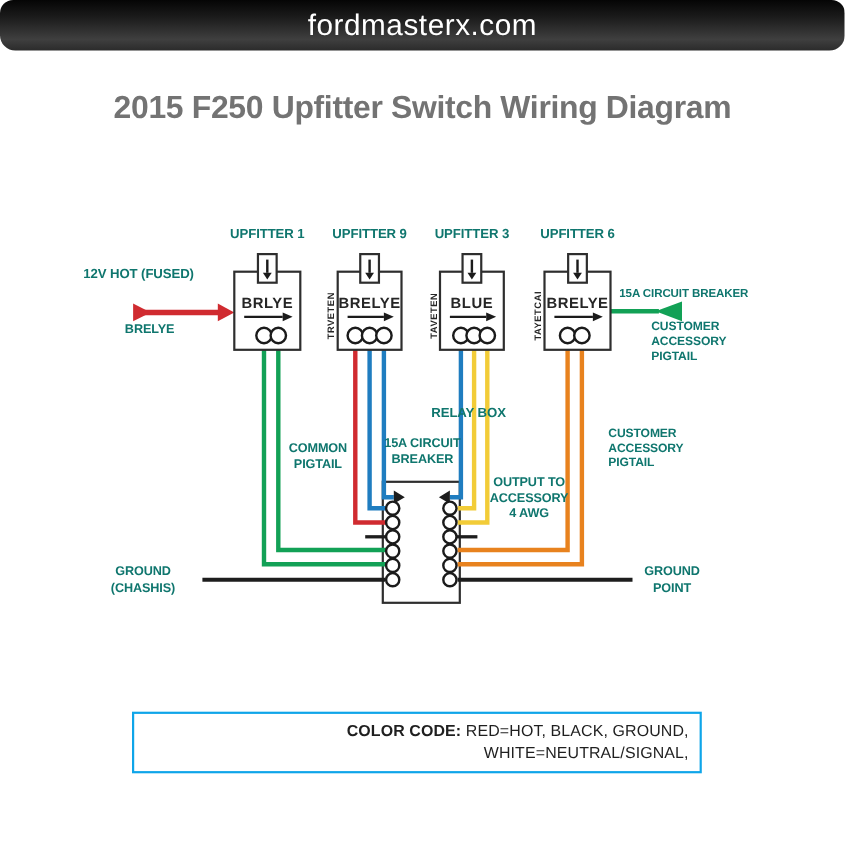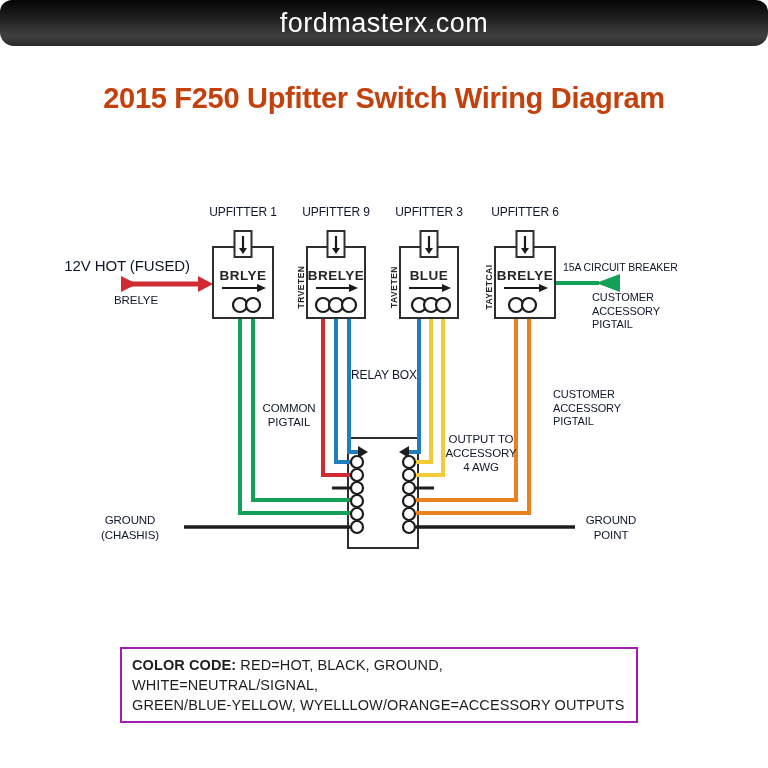--- a/index.html
+++ b/index.html
@@ -3,26 +3,26 @@
 <meta charset="utf-8">
 <style>
   html,body{margin:0;padding:0;background:#fff;}
   .page{position:relative;width:768px;height:768px;background:#fff;overflow:hidden;
         font-family:"Liberation Sans",sans-serif;color:#222;}
   .topbar{position:absolute;left:0;top:0;width:768px;height:46px;
           background:linear-gradient(180deg,#050505 0%,#1c1c1c 35%,#3f3f3f 78%,#2b2b2b 100%);
           border-radius:12px 12px 14px 14px;display:flex;align-items:center;justify-content:center;}
   .site{color:#fff;font-size:27px;letter-spacing:.5px;font-weight:400;}
   .title{position:absolute;left:0;top:82px;width:768px;text-align:center;
-         font-size:29px;font-weight:bold;color:#c2410c;letter-spacing:-.3px;}
+         font-size:29px;font-weight:bold;color:#737373;letter-spacing:-.3px;}
   svg{position:absolute;left:0;top:0;}
-  .lbl{position:absolute;font-weight:normal;color:#0f172a;white-space:pre-line;letter-spacing:-.1px;}
+  .lbl{position:absolute;font-weight:bold;color:#0f766e;white-space:pre-line;letter-spacing:-.1px;}
   .c{text-align:center;}
-  .legend{position:absolute;left:120px;top:647px;width:494px;border:2px solid #a21caf;
-          padding:6px 10px;font-size:14.5px;line-height:20px;color:#1f1f1f;letter-spacing:.1px;}
+  .legend{position:absolute;left:120px;top:647px;width:494px;border:2px solid #0ea5e9;
+          padding:6px 10px;font-size:14.5px;line-height:20px;color:#1f1f1f;letter-spacing:.1px;text-align:right;}
   .b{font-weight:bold;}
   .svgtxt{font-family:"Liberation Sans",sans-serif;font-weight:bold;fill:#262626;}
 </style>
 </head>
 <body>
 
 <div class="page">
 
   <div class="topbar">
     <span class="site">fordmasterx.com</span>
@@ -141,41 +141,42 @@
       <circle cx="516" cy="305" r="7"></circle>
         <circle cx="529" cy="305" r="7"></circle>
     </g>
   </svg>
 
   <div class="lbl c" style="left:193px;top:205px;width:100px;font-size:12px;">UPFITTER 1</div>
   <div class="lbl c" style="left:286px;top:205px;width:100px;font-size:12px;">UPFITTER 9</div>
   <div class="lbl c" style="left:379px;top:205px;width:100px;font-size:12px;">UPFITTER 3</div>
   <div class="lbl c" style="left:475px;top:205px;width:100px;font-size:12px;">UPFITTER 6</div>
 
-  <div class="lbl c" style="left:62px;top:257px;width:128px;font-size:15px;text-align:right;">12V HOT (FUSED)</div>
+  <div class="lbl c" style="left:62px;top:242px;width:128px;font-size:12px;">12V HOT (FUSED)</div>
   <div class="lbl c" style="left:72px;top:294px;width:128px;font-size:11.5px;">BRELYE</div>
 
   <div class="lbl" style="left:563px;top:261px;width:160px;font-size:10.5px;">15A CIRCUIT BREAKER</div>
   <div class="lbl" style="left:592px;top:291px;font-size:11px;line-height:13.5px;">CUSTOMER
 ACCESSORY
 PIGTAIL</div>
   <div class="lbl" style="left:553px;top:388px;font-size:11px;line-height:13.5px;">CUSTOMER
 ACCESSORY
 PIGTAIL</div>
 
   <div class="lbl c" style="left:239px;top:401px;width:100px;font-size:11.5px;line-height:14px;">COMMON
 PIGTAIL</div>
-  <div class="lbl c" style="left:334px;top:368px;width:100px;font-size:12px;">RELAY BOX</div>
+  <div class="lbl c" style="left:334px;top:368px;width:100px;font-size:12px;padding-left:42px;">RELAY BOX</div>
+  <div class="lbl c" style="left:334px;top:396px;width:100px;font-size:11.5px;line-height:14.5px;">15A CIRCUIT
+BREAKER</div>
   <div class="lbl c" style="left:431px;top:432px;width:100px;font-size:11.5px;line-height:14px;">OUTPUT TO
 ACCESSORY
 4 AWG</div>
 
   <div class="lbl c" style="left:80px;top:513px;width:100px;font-size:11.5px;line-height:15px;">GROUND
 (CHASHIS)</div>
   <div class="lbl c" style="left:561px;top:513px;width:100px;font-size:11.5px;line-height:15px;">GROUND
 POINT</div>
 
   <div class="legend">
     <div><span class="b">COLOR CODE:</span><span> RED=HOT, BLACK, GROUND, WHITE=NEUTRAL/SIGNAL,</span></div>
-    <div>GREEN/BLUE-YELLOW, WYELLLOW/ORANGE=ACCESSORY OUTPUTS</div>
   </div>
 
 </div>
 
 </body></html>

